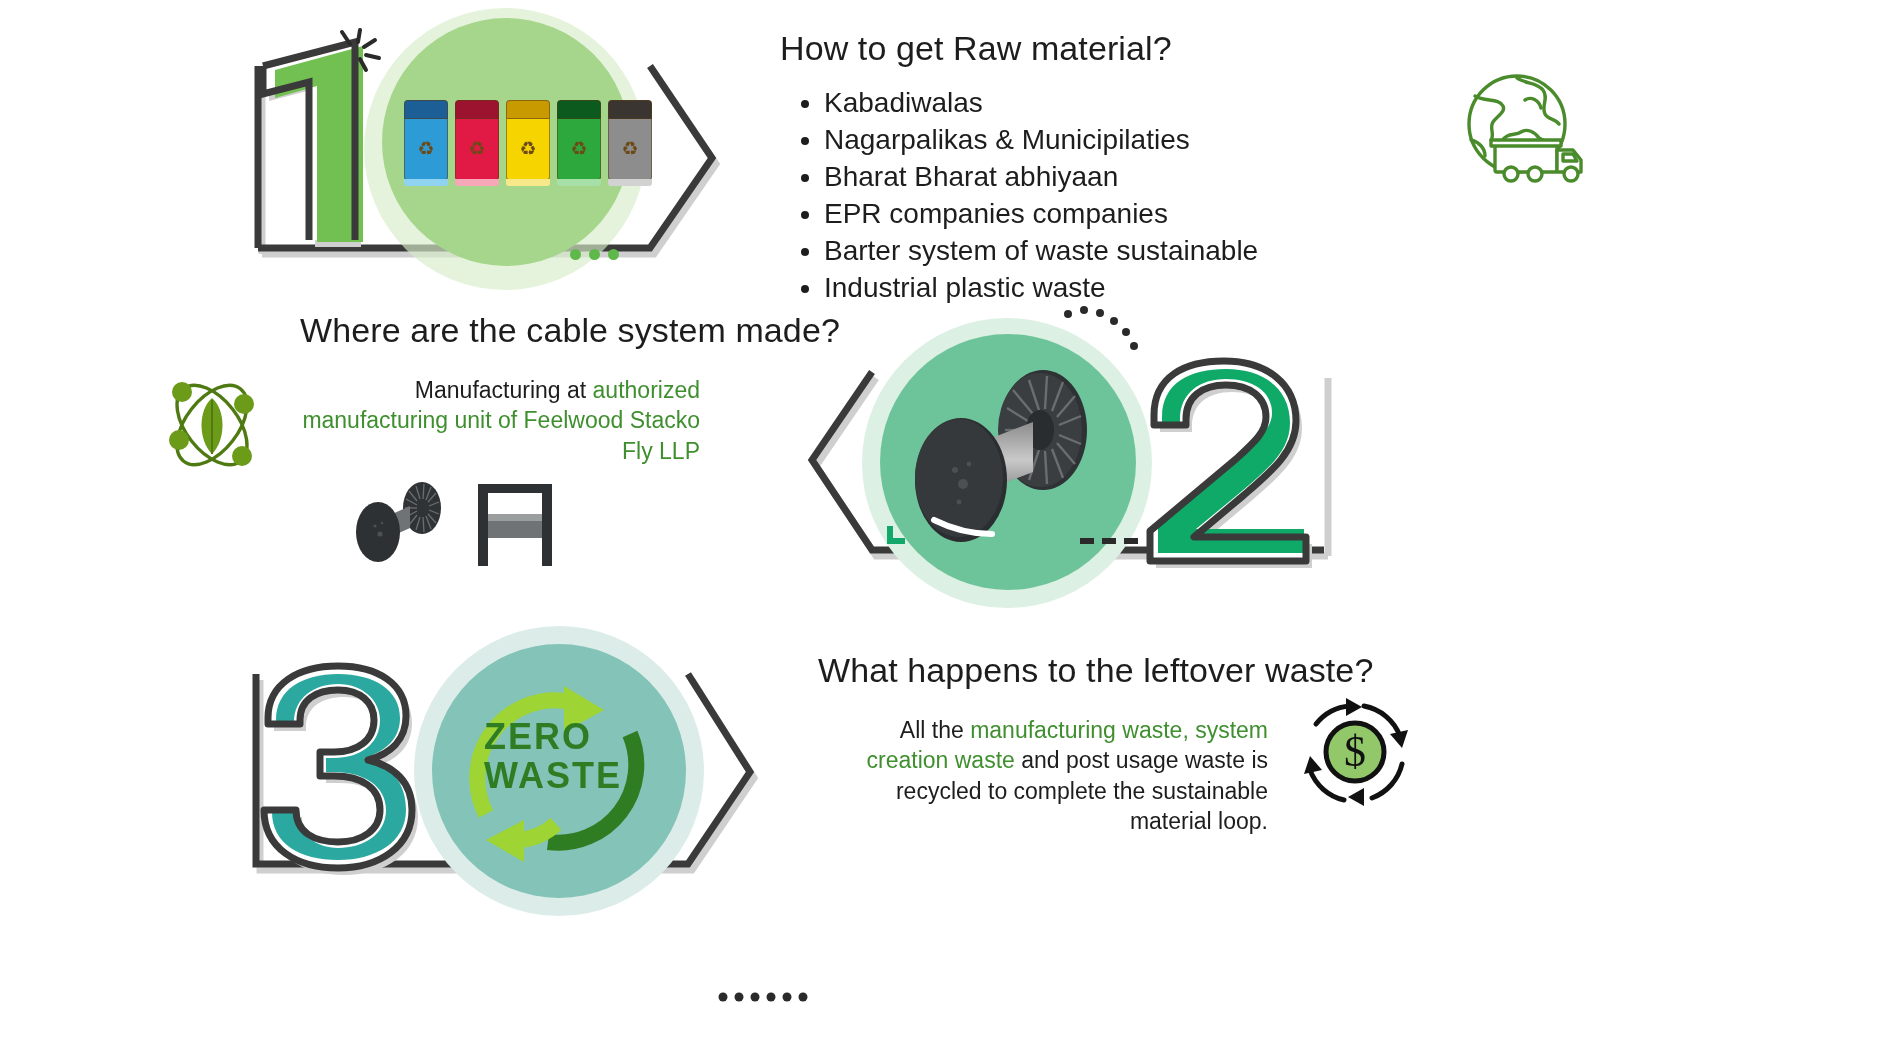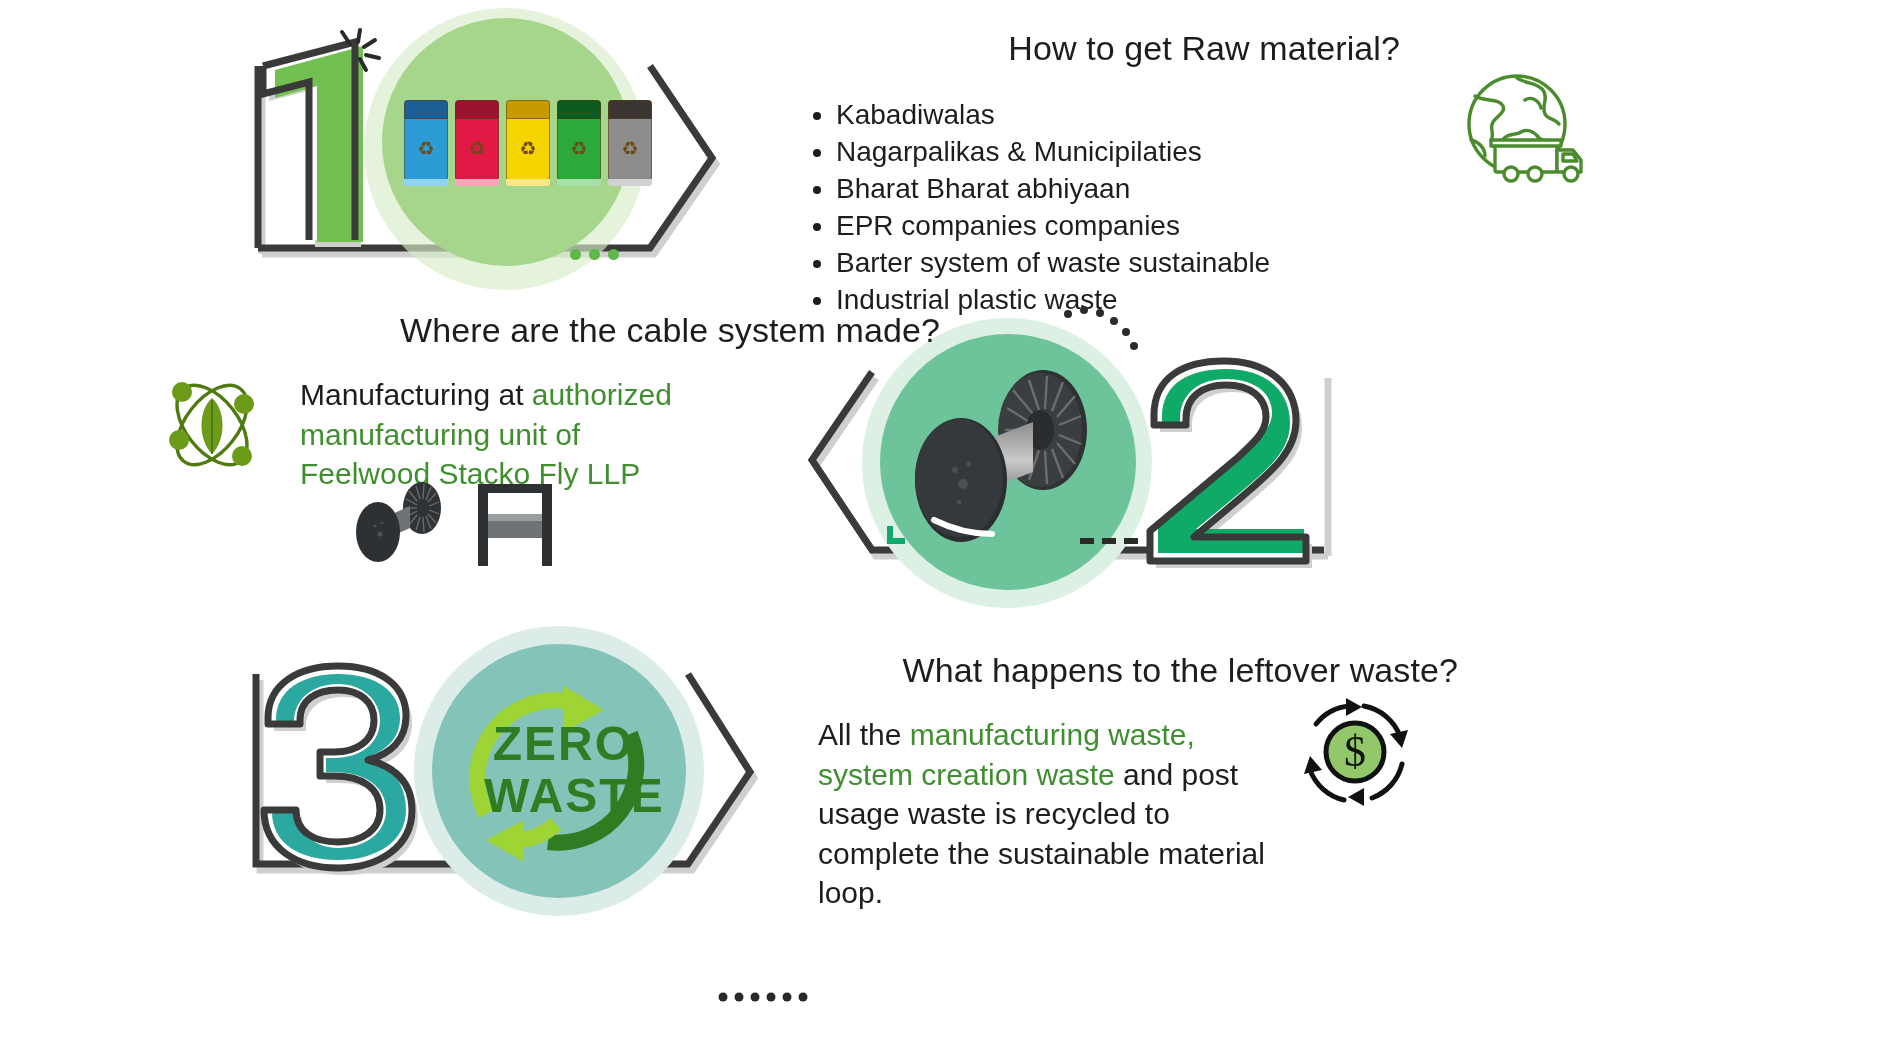--- a/index.html
+++ b/index.html
@@ -4,24 +4,24 @@
 <style>
   html,body{margin:0;padding:0;background:#ffffff;}
   body{
     width:1878px;height:1056px;position:relative;overflow:hidden;
     font-family:"Liberation Sans","DejaVu Sans",sans-serif;
     color:#1a1a1a;
   }
   .abs{position:absolute;}
 
   
-  .heading{font-size:34px;font-weight:400;color:#1d1d1d;letter-spacing:.1px;line-height:1.2;text-align:right;}
-  .body-text{font-size:30px;font-weight:400;color:#1d1d1d;line-height:1.32;}
+  .heading{font-size:34px;font-weight:400;color:#1d1d1d;letter-spacing:.1px;line-height:1.2;}
+  .body-text{font-size:23px;font-weight:400;color:#1d1d1d;line-height:1.32;text-align:right;}
   .green-text{color:#3f8f2f;}
-  ul.bullets{margin:12px;padding:0 0 0 34px;list-style:disc;}
+  ul.bullets{margin:0;padding:0 0 0 34px;list-style:disc;}
   ul.bullets li{font-size:28px;line-height:1.32;color:#1d1d1d;margin:0;padding:0;}
 
   
   .band{position:absolute;}
   .band svg{display:block;overflow:visible;}
 
   
   .numeral{position:absolute;line-height:1;}
   .numeral svg{display:block;overflow:visible;}
 
@@ -36,22 +36,22 @@
             position:relative;top:2px;}
   .bin .body{height:62px;border-radius:2px 2px 3px 3px;border:1.4px solid rgba(90,60,20,.55);
              display:flex;align-items:center;justify-content:center;margin-top:-1px;}
   .bin .foot{height:7px;border-radius:0 0 3px 3px;margin-top:-1px;}
   .bin .rec{font-size:19px;color:#6b4a17;line-height:1;}
 
   
   .dot{position:absolute;border-radius:50%;}
 
   
-  .zw-text{position:absolute;text-align:right;font-weight:700;color:#2f7d23;
-           font-size:48px;letter-spacing:2px;line-height:1.08;}
+  .zw-text{position:absolute;text-align:left;font-weight:700;color:#2f7d23;
+           font-size:36px;letter-spacing:2px;line-height:1.08;}
 
   
   .drum{position:absolute;}
   .drum svg{display:block;}
 </style>
 </head>
 <body>
 
 <div class="band abs" style="left:250px;top:48px;width:470px;height:210px;">
   <svg width="470" height="215" viewBox="0 0 470 215">

